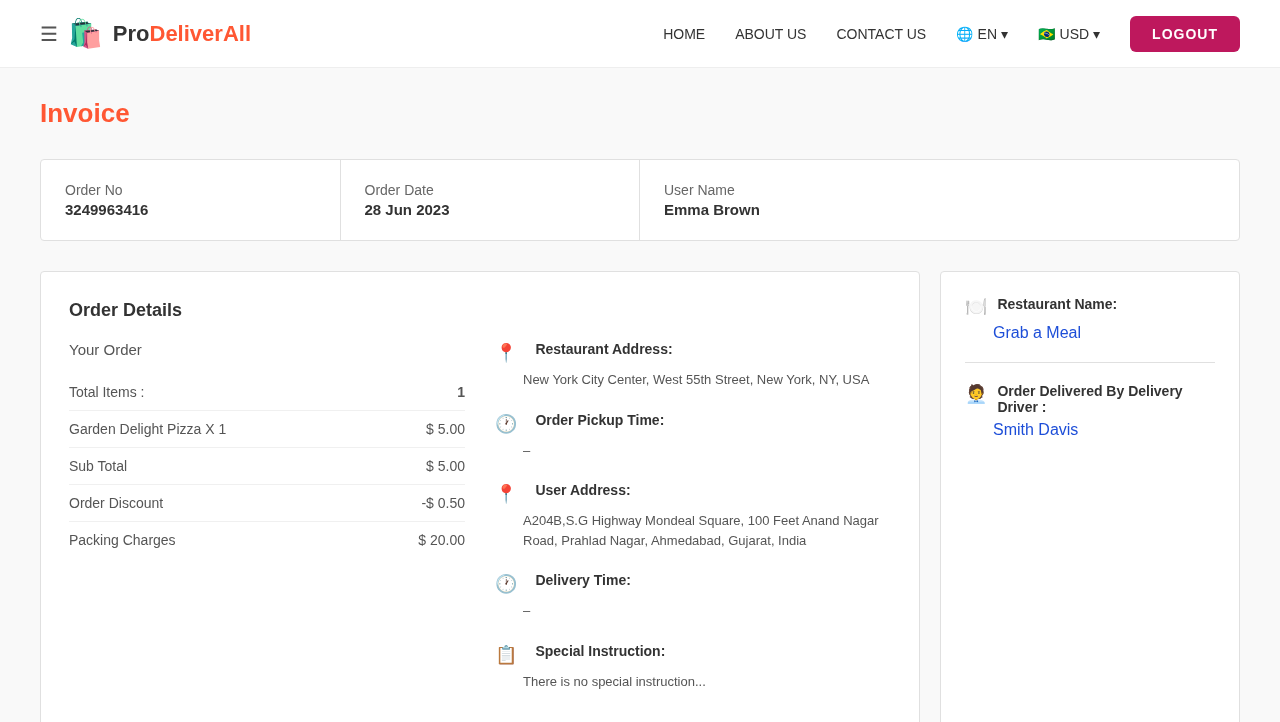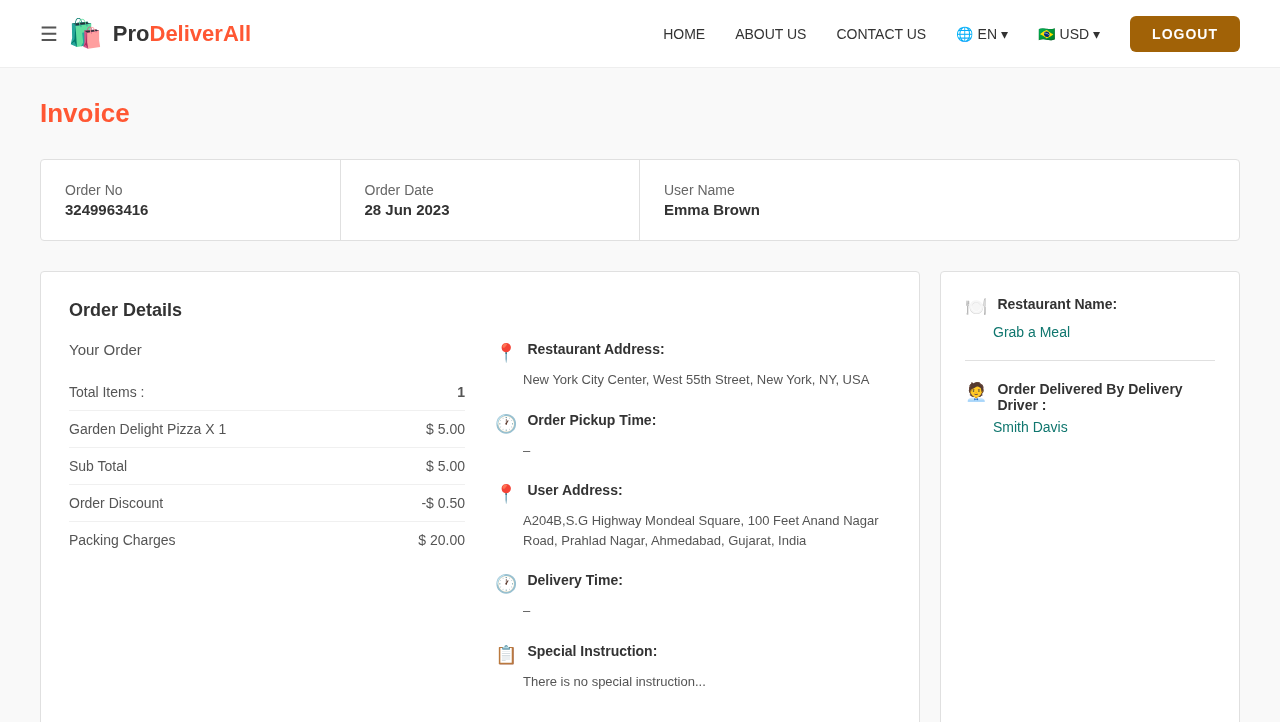--- a/index.html
+++ b/index.html
@@ -20,21 +20,21 @@
     .logo-icon { font-size: 28px; }
     .logo-text { font-size: 22px; font-weight: 700; }
     .logo-text span.pro { color: #333; }
     .logo-text span.deliver { color: #ff5733; }
     .header-nav { display: flex; align-items: center; gap: 30px; }
     .nav-link { text-decoration: none; color: #333; font-weight: 500; font-size: 14px; cursor: pointer; }
     .lang-select, .currency-select {
       display: flex; align-items: center; gap: 4px; cursor: pointer; font-size: 14px; font-weight: 500;
     }
     .logout-btn {
-      background: #a16207; color: #fff; border: none; padding: 10px 22px;
+      background: #be185d; color: #fff; border: none; padding: 10px 22px;
       border-radius: 6px; font-size: 14px; font-weight: 700; cursor: pointer; letter-spacing: 1px;
     }
 
     
     .page-content { padding: 30px 40px; }
     .page-title { color: #ff5733; font-size: 26px; font-weight: 700; margin-bottom: 30px; }
 
     
     .order-info-bar {
       display: grid; grid-template-columns: repeat(4, 1fr);
@@ -71,30 +71,30 @@
     }
     .order-line:last-child { border-bottom: none; }
     .order-line .label { color: #555; }
     .order-line .value { font-weight: 500; }
     .order-line.total-items .value { font-weight: 600; }
 
     
     .info-block { margin-bottom: 22px; }
     .info-block-header { display: flex; align-items: flex-start; gap: 10px; margin-bottom: 6px; }
     .info-icon { font-size: 18px; color: #555; margin-top: 1px; flex-shrink: 0; }
-    .info-block-label { font-size: 14px; font-weight: 700; color: #333; }
+    .info-block-label { font-size: 14px; font-weight: 700; color: #333; margin-left: 8px; }
     .info-block-value { font-size: 13px; color: #555; line-height: 1.5; padding-left: 28px; }
 
     
     .right-info-item { margin-bottom: 20px; padding-bottom: 20px; border-bottom: 1px solid #e0e0e0; }
     .right-info-item:last-child { border-bottom: none; }
     .right-info-header { display: flex; align-items: flex-start; gap: 10px; margin-bottom: 6px; }
     .right-icon { font-size: 18px; color: #555; flex-shrink: 0; }
     .right-info-label { font-size: 14px; font-weight: 700; color: #333; }
-    .right-info-value { font-size: 14px; color: #0f766e; font-weight: 500; padding-left: 28px; }
+    .right-info-value { font-size: 16px; color: #1d4ed8; font-weight: 500; padding-left: 28px; }
   </style>
 </head>
 <body>
 
 <header class="header">
   <div class="header-left">
     <span class="hamburger">☰</span>
     <span class="logo-icon">🛍️</span>
     <span class="logo-text">
       <span class="pro">Pro</span><span class="deliver">DeliverAll</span>

